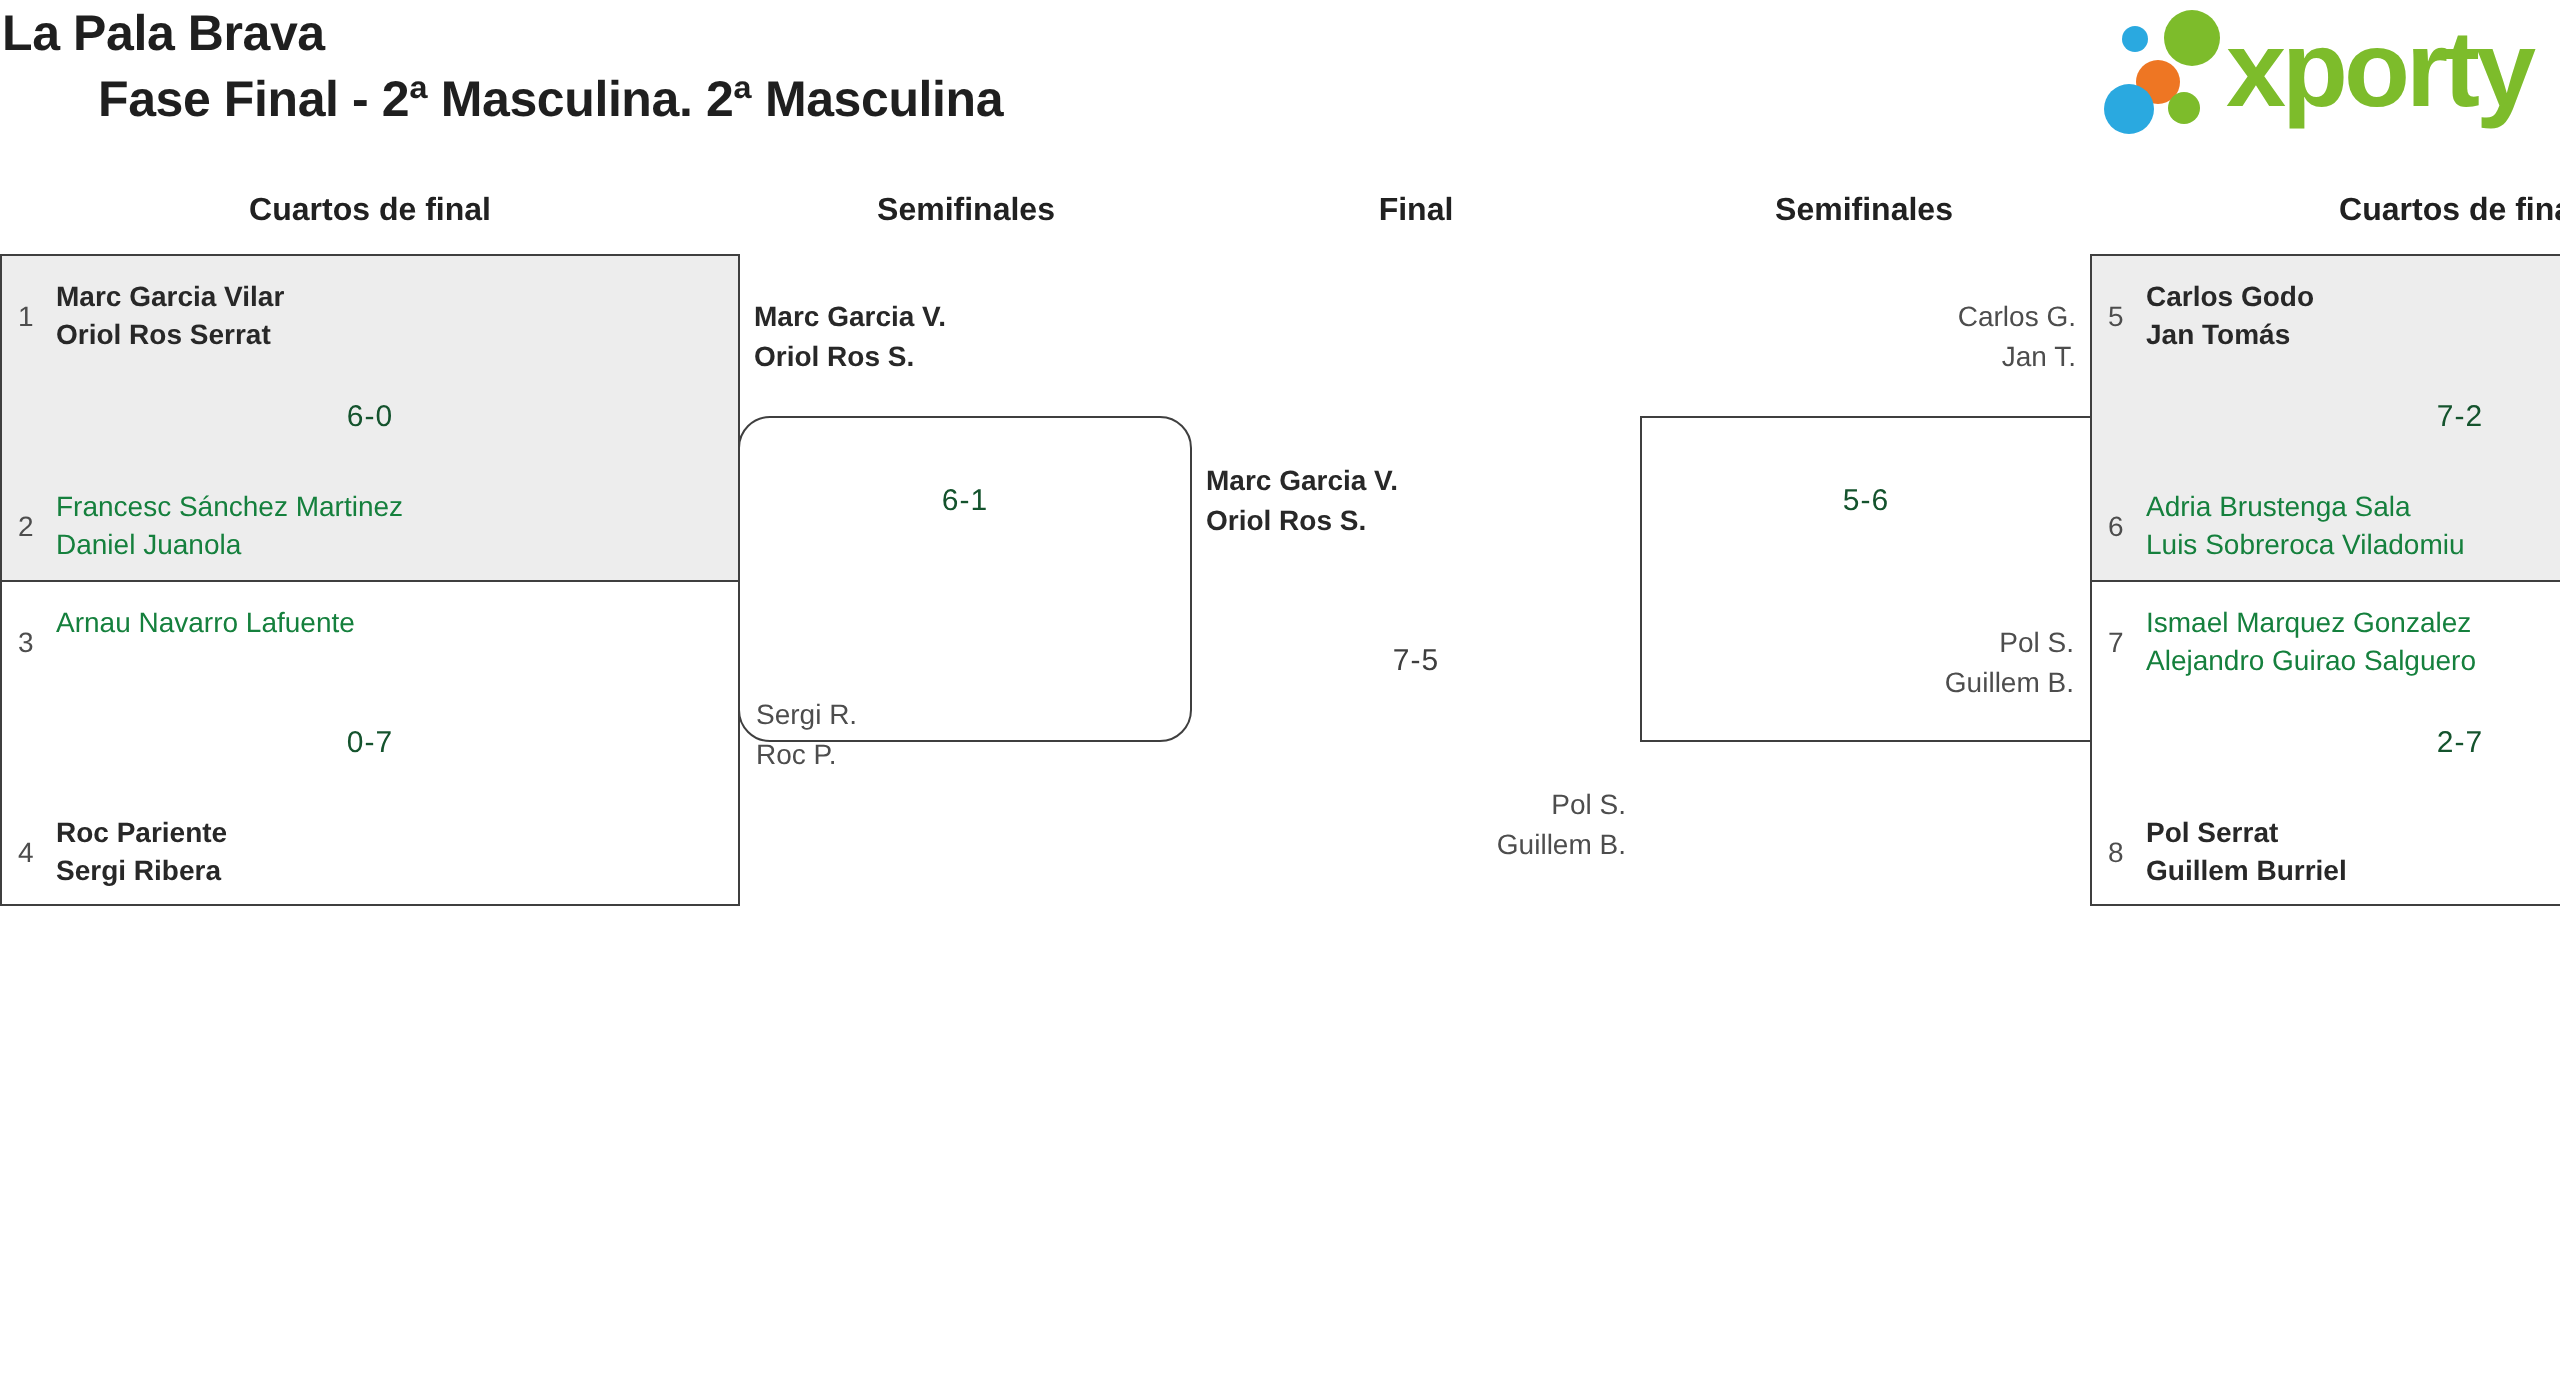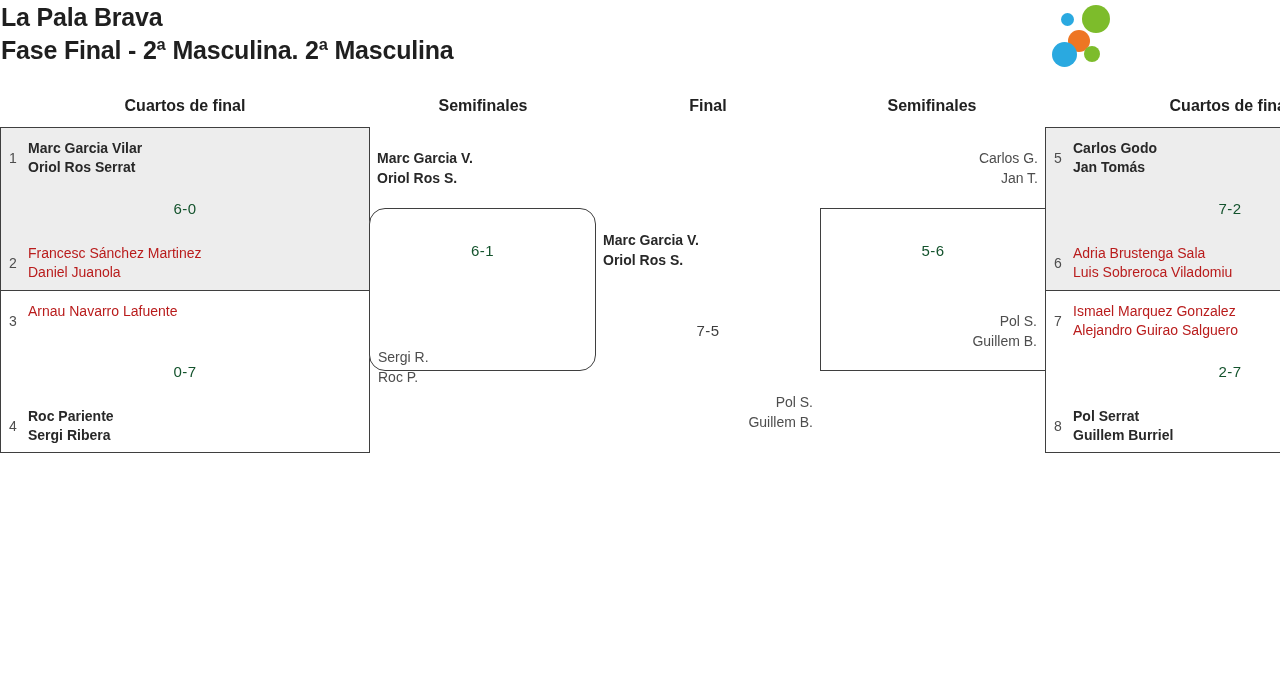--- a/index.html
+++ b/index.html
@@ -14,21 +14,21 @@
   }
   
   .page-title {
     position: absolute; left: 1px; top: 1px;
     font-size: 25px; font-weight: 700; line-height: 33px;
     color: #1f1f1f; letter-spacing: -0.2px; white-space: nowrap;
   }
   .page-subtitle {
     position: absolute; left: 1px; top: 34px;
     font-size: 25px; font-weight: 700; line-height: 33px;
-    color: #1f1f1f; letter-spacing: -0.2px; white-space: nowrap;
+    color: #1f1f1f; letter-spacing: -0.2px; white-space: nowrap; padding-left: 48px;
   }
   
   .logo { position: absolute; left: 1045px; top: 0; width: 235px; height: 78px; cursor: pointer; }
   .logo .dot { position: absolute; border-radius: 50%; }
   .dot-blue-small  { left: 16px; top: 13px; width: 13px; height: 13px; }
   .dot-green-big   { left: 37px; top: 5px;  width: 28px; height: 28px; }
   .dot-orange      { left: 23px; top: 30px; width: 22px; height: 22px; }
   .dot-blue-big    { left: 7px;  top: 42px; width: 25px; height: 25px; }
   .dot-green-small { left: 39px; top: 46px; width: 16px; height: 16px; }
   .logo-word {
@@ -62,21 +62,21 @@
   
   .seed {
     position: absolute; left: 8px; width: 18px; height: 38px;
     display: flex; align-items: center;
     font-size: 14px; color: #4d4d4d;
   }
   .seed.pos-top    { top: 11px; }
   .seed.pos-bottom { top: 116px; }
   .team {
     position: absolute; left: 27px; width: 330px;
-    font-size: 14px; line-height: 19px; color: #b91c1c;
+    font-size: 14px; line-height: 19px; color: #15803d;
     white-space: nowrap;
   }
   .team.pos-top    { top: 11px; }
   .team.pos-bottom { top: 116px; }
   .team.winner, .float-team.winner { font-weight: 700; color: #282828; }
   .score {
     position: absolute; left: 0; right: 0; text-align: center;
     font-size: 15px; color: #14532d; letter-spacing: 0.5px;
   }
   .qf-score { top: 72px; }
@@ -109,20 +109,21 @@
 
   <div class="page-title">La Pala Brava</div>
   <div class="page-subtitle">Fase Final - 2ª Masculina. 2ª Masculina</div>
 
   <div class="logo">
     <span class="dot dot-blue-small" style="background:#2aa9e0"></span>
     <span class="dot dot-green-big" style="background:#7dbc2b"></span>
     <span class="dot dot-orange" style="background:#ee7623"></span>
     <span class="dot dot-blue-big" style="background:#2aa9e0"></span>
     <span class="dot dot-green-small" style="background:#7dbc2b"></span>
+    <span class="logo-word" style="color:#7dbc2b">xporty</span>
   </div>
 
   <div class="round-header rh-0">Cuartos de final</div>
   <div class="round-header rh-1">Semifinales</div>
   <div class="round-header rh-2">Final</div>
   <div class="round-header rh-3">Semifinales</div>
   <div class="round-header rh-4">Cuartos de final</div>
 
   <div class="match-box shaded qf-0">
     <div class="seed pos-top">1</div>

